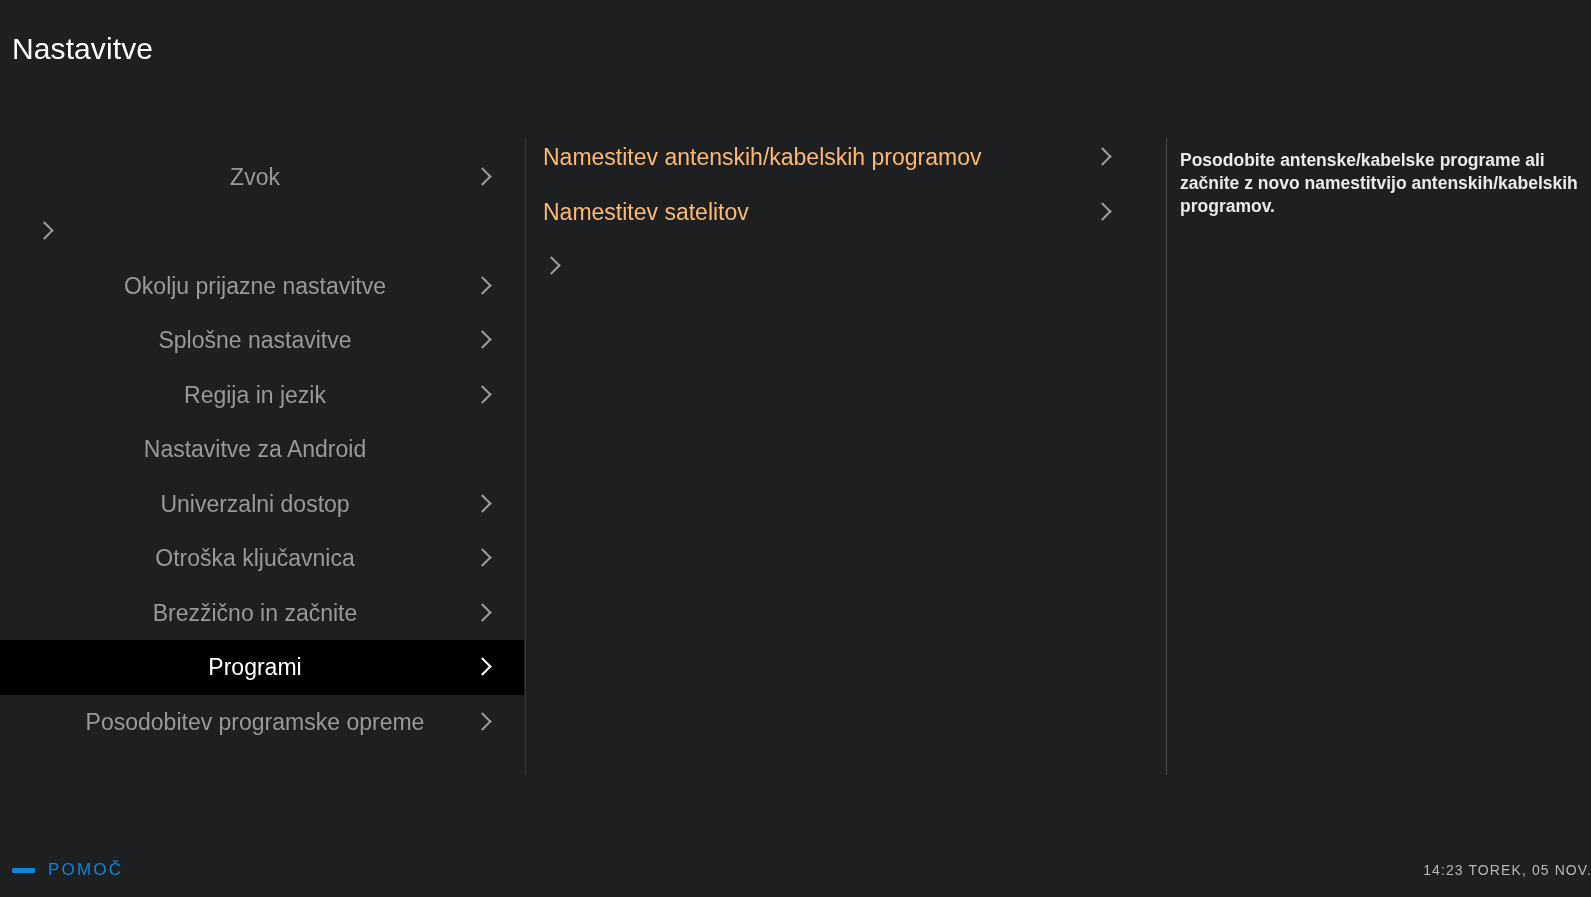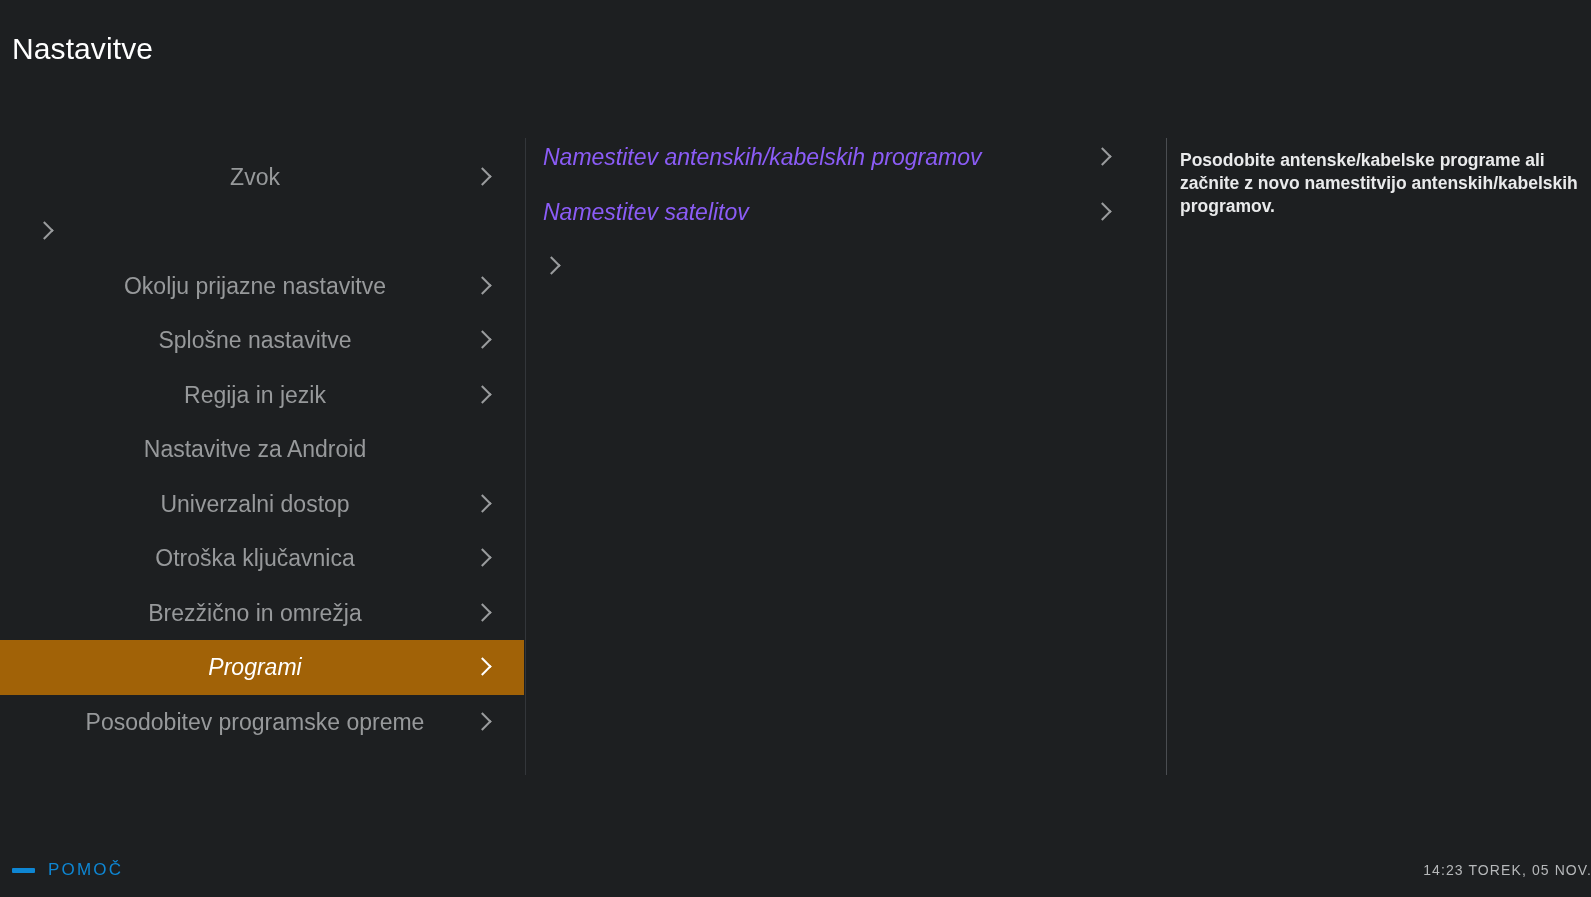--- a/index.html
+++ b/index.html
@@ -91,22 +91,21 @@
     left: 2px;
     top: 6px;
     width: 11px;
     height: 11px;
     border-top: 2px solid #9a9c9e;
     border-right: 2px solid #9a9c9e;
     transform: rotate(45deg);
   }
 
   .menu-row.selected {
-    background: #a16207;
-    font-style: italic;
+    background: #000000;
   }
   .menu-row.selected .row-label {
     color: #ffffff;
   }
   .menu-row.selected .chev::before {
     border-top-color: #ffffff;
     border-right-color: #ffffff;
     border-top-width: 2.5px;
     border-right-width: 2.5px;
   }
@@ -166,25 +165,24 @@
     display: flex;
     align-items: center;
     box-sizing: border-box;
     padding-left: 17px;
     padding-right: 52px;
   }
 
   .mid-row .row-label {
     font-size: 23px;
     font-weight: 400;
-    color: #8b5cf6;
+    color: #fdba74;
     line-height: 30px;
     white-space: nowrap;
     flex: 1 1 auto;
-    font-style: italic;
   }
 
   .mid-row .chev {
     flex: 0 0 auto;
     width: 20px;
     height: 26px;
     position: relative;
   }
 
   
@@ -294,21 +292,21 @@
         </div>
         <div class="menu-row">
           <span class="row-label">Univerzalni dostop</span>
           <span class="chev"></span>
         </div>
         <div class="menu-row">
           <span class="row-label">Otroška ključavnica</span>
           <span class="chev"></span>
         </div>
         <div class="menu-row">
-          <span class="row-label">Brezžično in omrežja</span>
+          <span class="row-label">Brezžično in začnite</span>
           <span class="chev"></span>
         </div>
         <div class="menu-row selected">
           <span class="row-label">Programi</span>
           <span class="chev"></span>
         </div>
         <div class="menu-row">
           <span class="row-label">Posodobitev programske opreme</span>
           <span class="chev"></span>
         </div>

